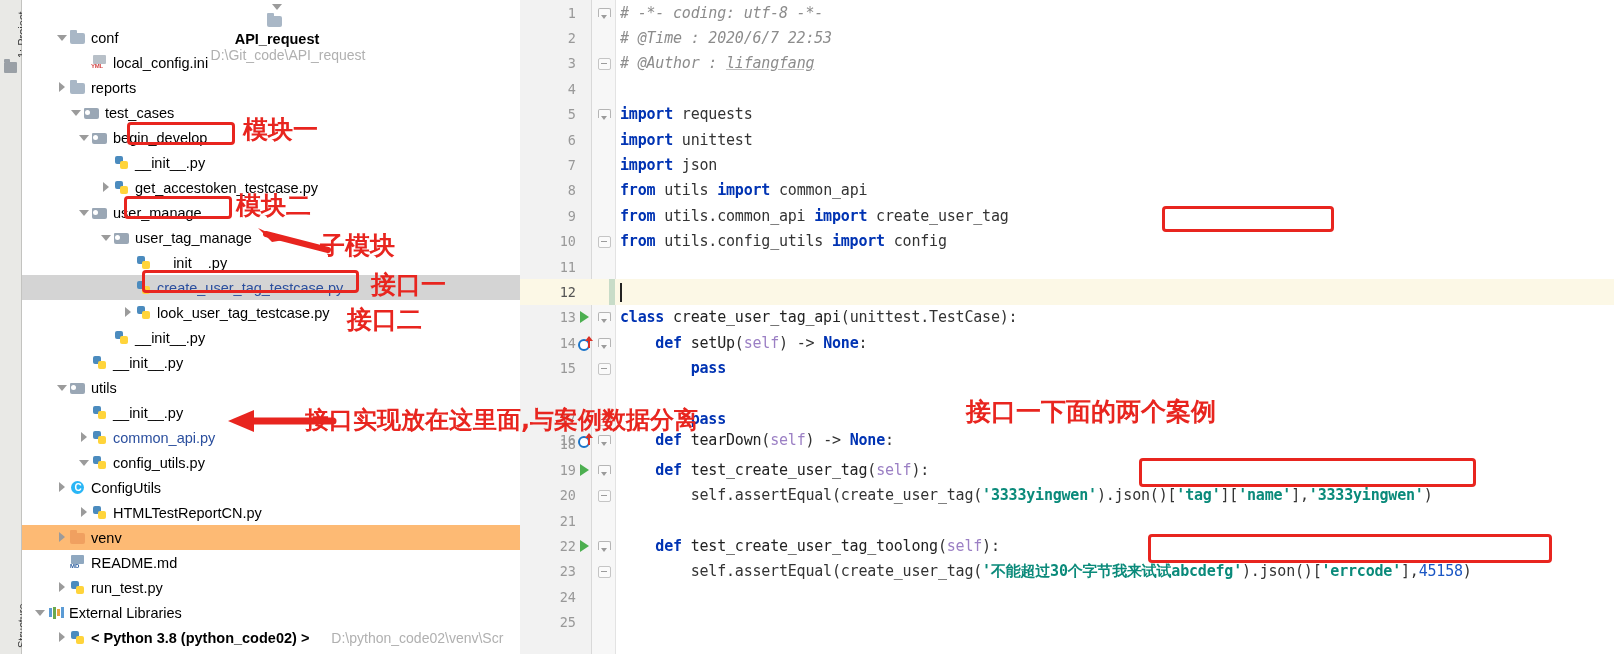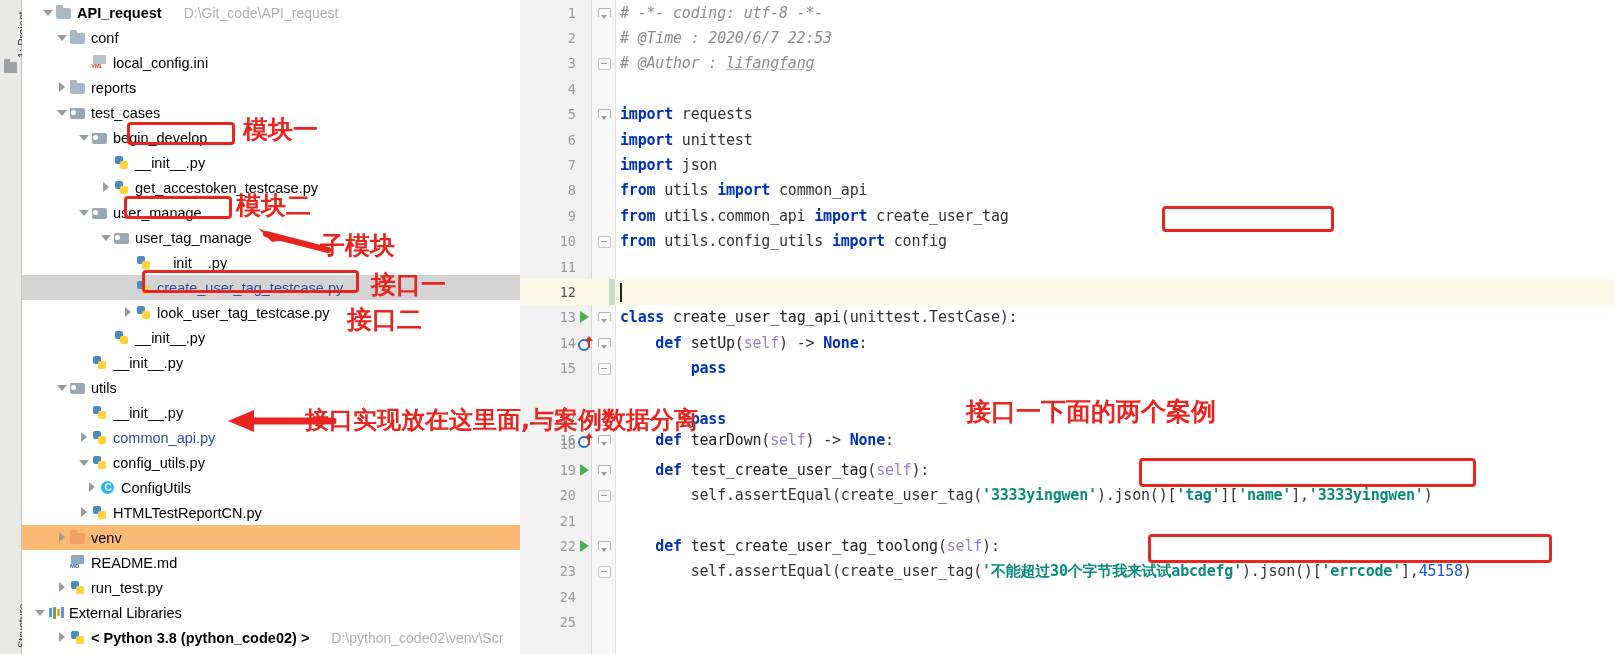--- a/index.html
+++ b/index.html
@@ -255,42 +255,42 @@
   <div id="topedge"></div>
   <div id="topblue"></div>
 
   <div id="rail">
     <div id="rail-icon"></div>
     <div class="vtext" id="rail-proj">1: Project</div>
     <div class="vtext" id="rail-struct">Structure</div>
   </div>
 
   <div id="tree">
-      <div class="row" style="padding-left: 20px;">
+      <div class="row" style="padding-left: 12px; flex-direction: column;">
         <span class="arrow down"></span>
         <span class="ico folder"></span>
         <span class="label bold">API_request</span>
         <span class="path">D:\Git_code\API_request</span>
       </div>
       <div class="row" style="padding-left: 34px;">
         <span class="arrow down"></span>
         <span class="ico folder"></span>
         <span class="label">conf</span>
       </div>
       <div class="row" style="padding-left: 56px;">
         <span class="arrow "></span>
         <span class="ico ini"></span>
         <span class="label">local_config.ini</span>
       </div>
       <div class="row" style="padding-left: 34px;">
         <span class="arrow right"></span>
         <span class="ico folder"></span>
         <span class="label">reports</span>
       </div>
-      <div class="row" style="padding-left: 34px;">
+      <div class="row" style="padding-left: 48px;">
         <span class="arrow down"></span>
         <span class="ico pkg"></span>
         <span class="label">test_cases</span>
       </div>
       <div class="row" style="padding-left: 56px;">
         <span class="arrow down"></span>
         <span class="ico pkg"></span>
         <span class="label">begin_develop</span>
       </div>
       <div class="row" style="padding-left: 78px;">
@@ -351,21 +351,21 @@
       <div class="row" style="padding-left: 56px;">
         <span class="arrow right"></span>
         <span class="ico py"></span>
         <span class="label blue">common_api.py</span>
       </div>
       <div class="row" style="padding-left: 56px;">
         <span class="arrow down"></span>
         <span class="ico py"></span>
         <span class="label">config_utils.py</span>
       </div>
-      <div class="row" style="padding-left: 64px;">
+      <div class="row" style="padding-left: 34px;">
         <span class="arrow right"></span>
         <span class="ico cls"></span>
         <span class="label">ConfigUtils</span>
       </div>
       <div class="row" style="padding-left: 56px;">
         <span class="arrow right"></span>
         <span class="ico py"></span>
         <span class="label">HTMLTestReportCN.py</span>
       </div>
       <div class="row hl" style="padding-left: 34px;">

